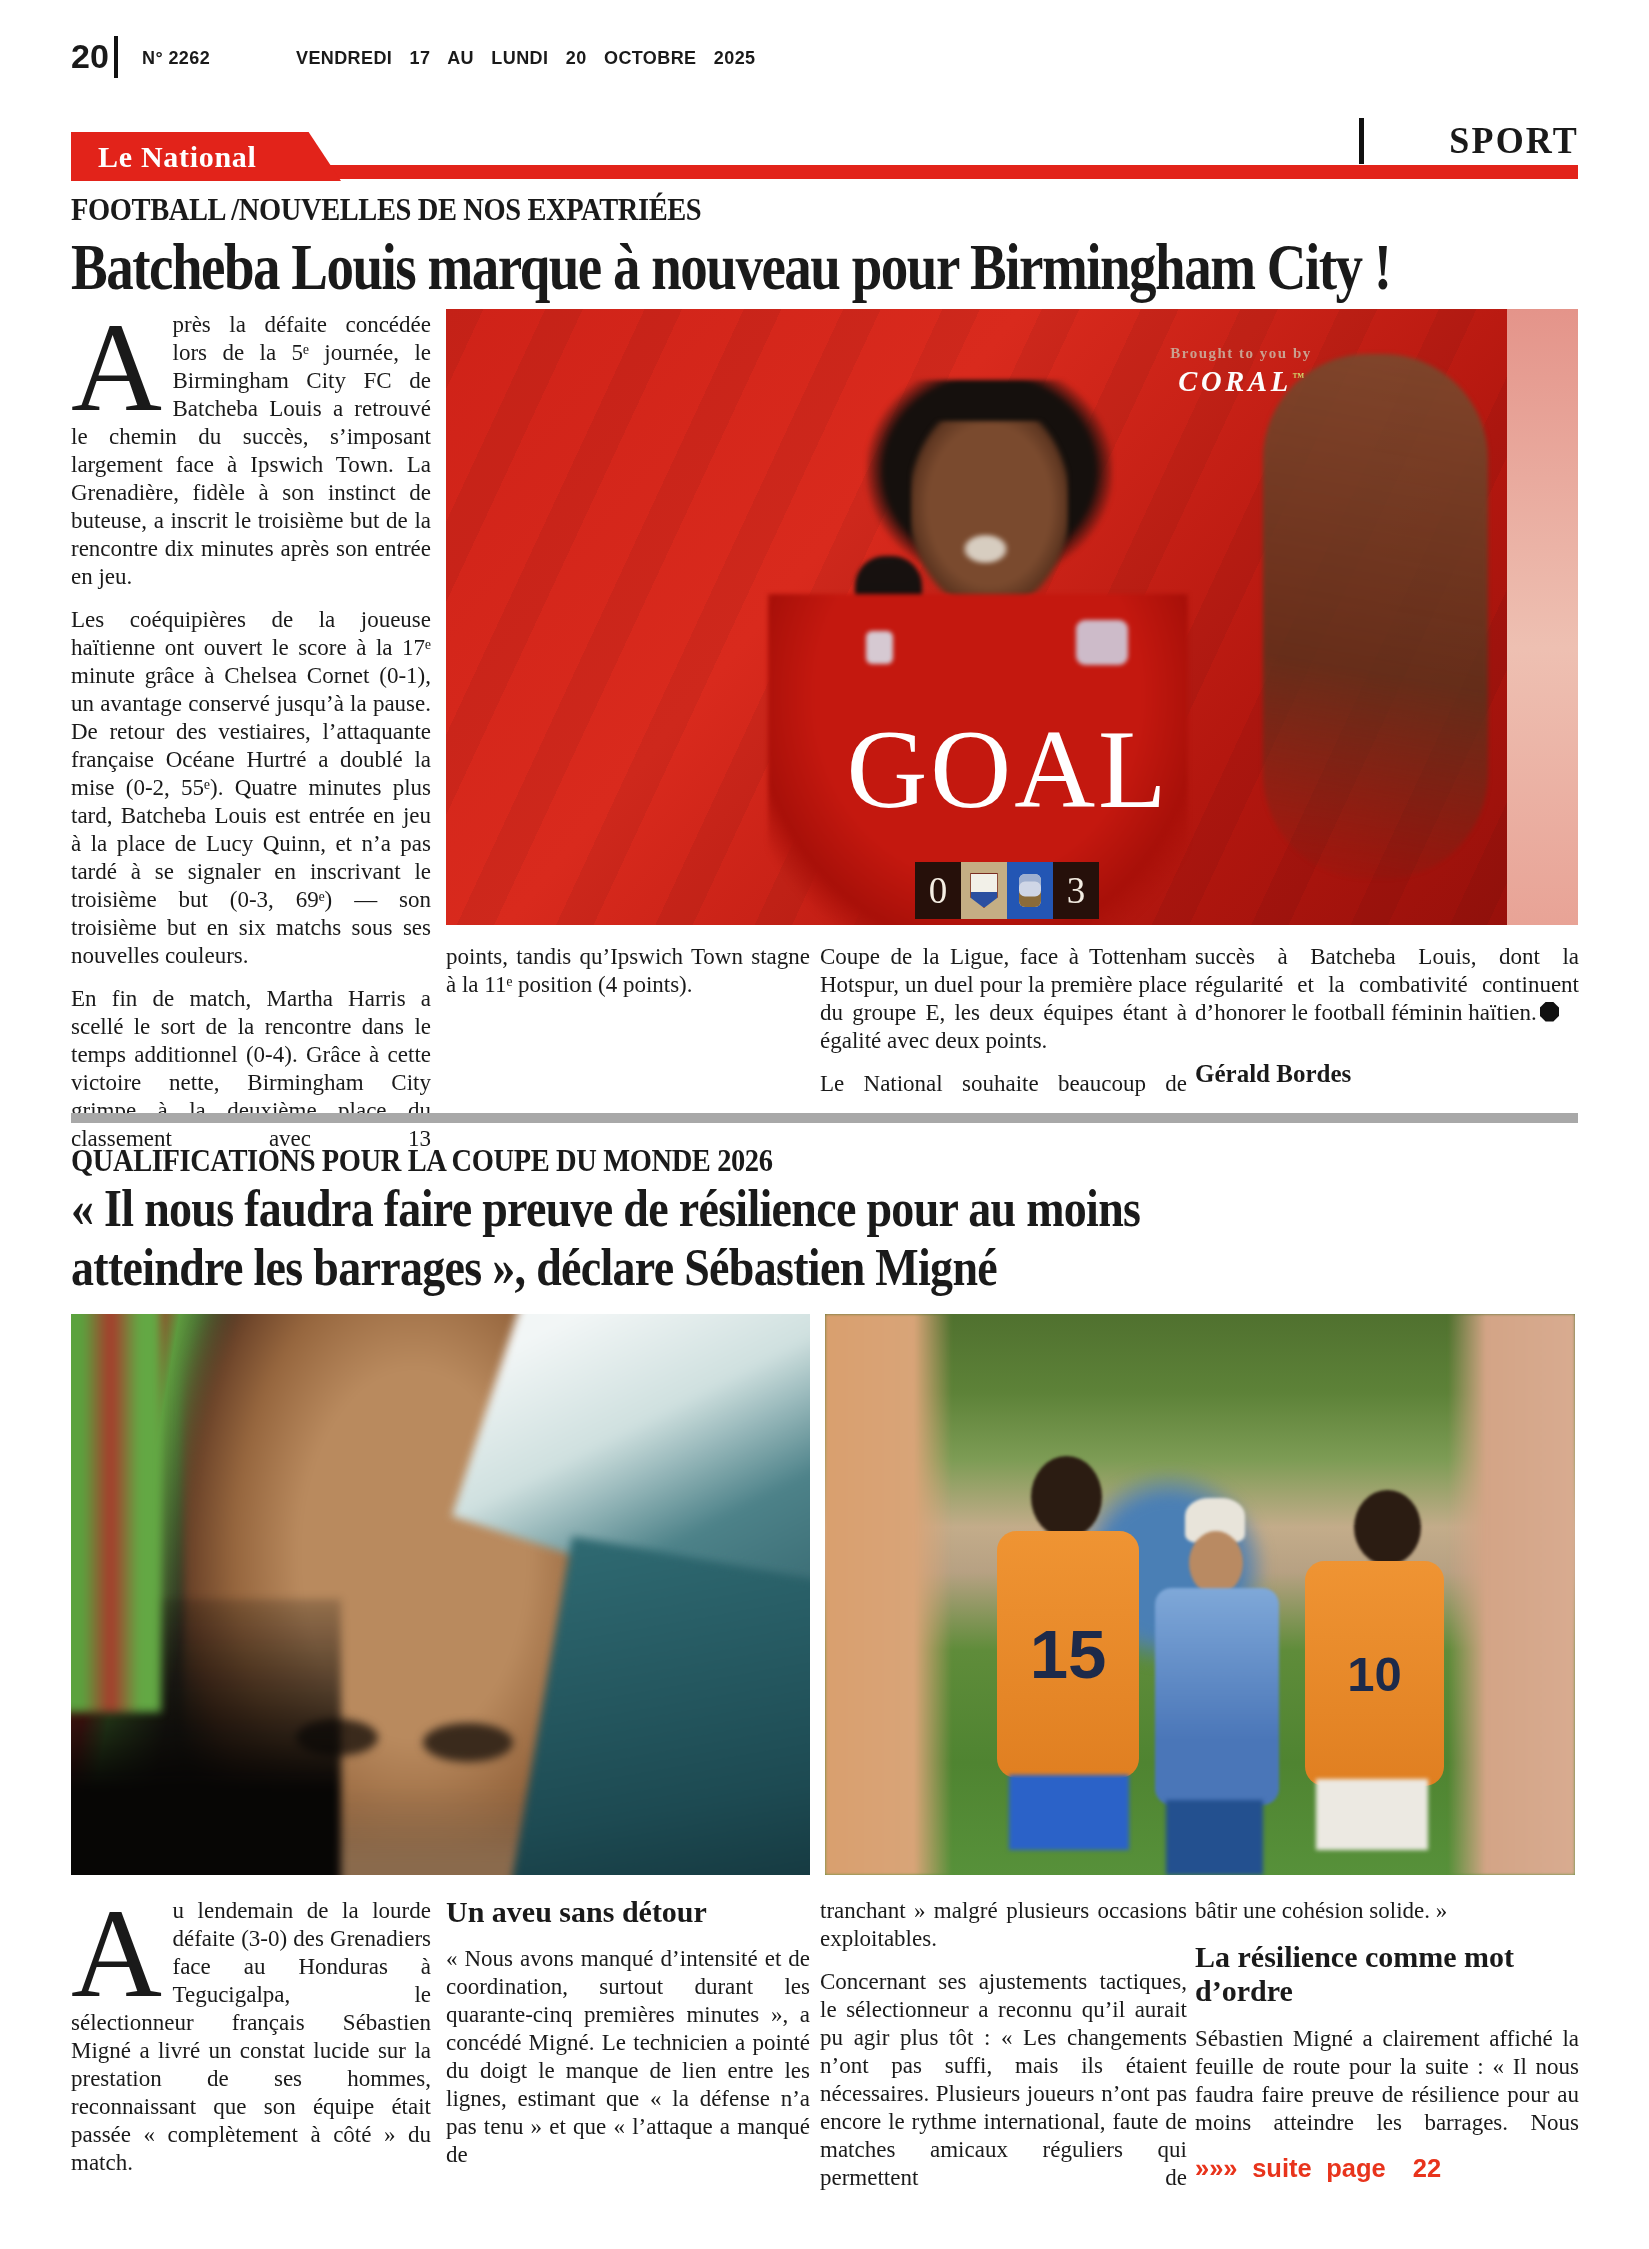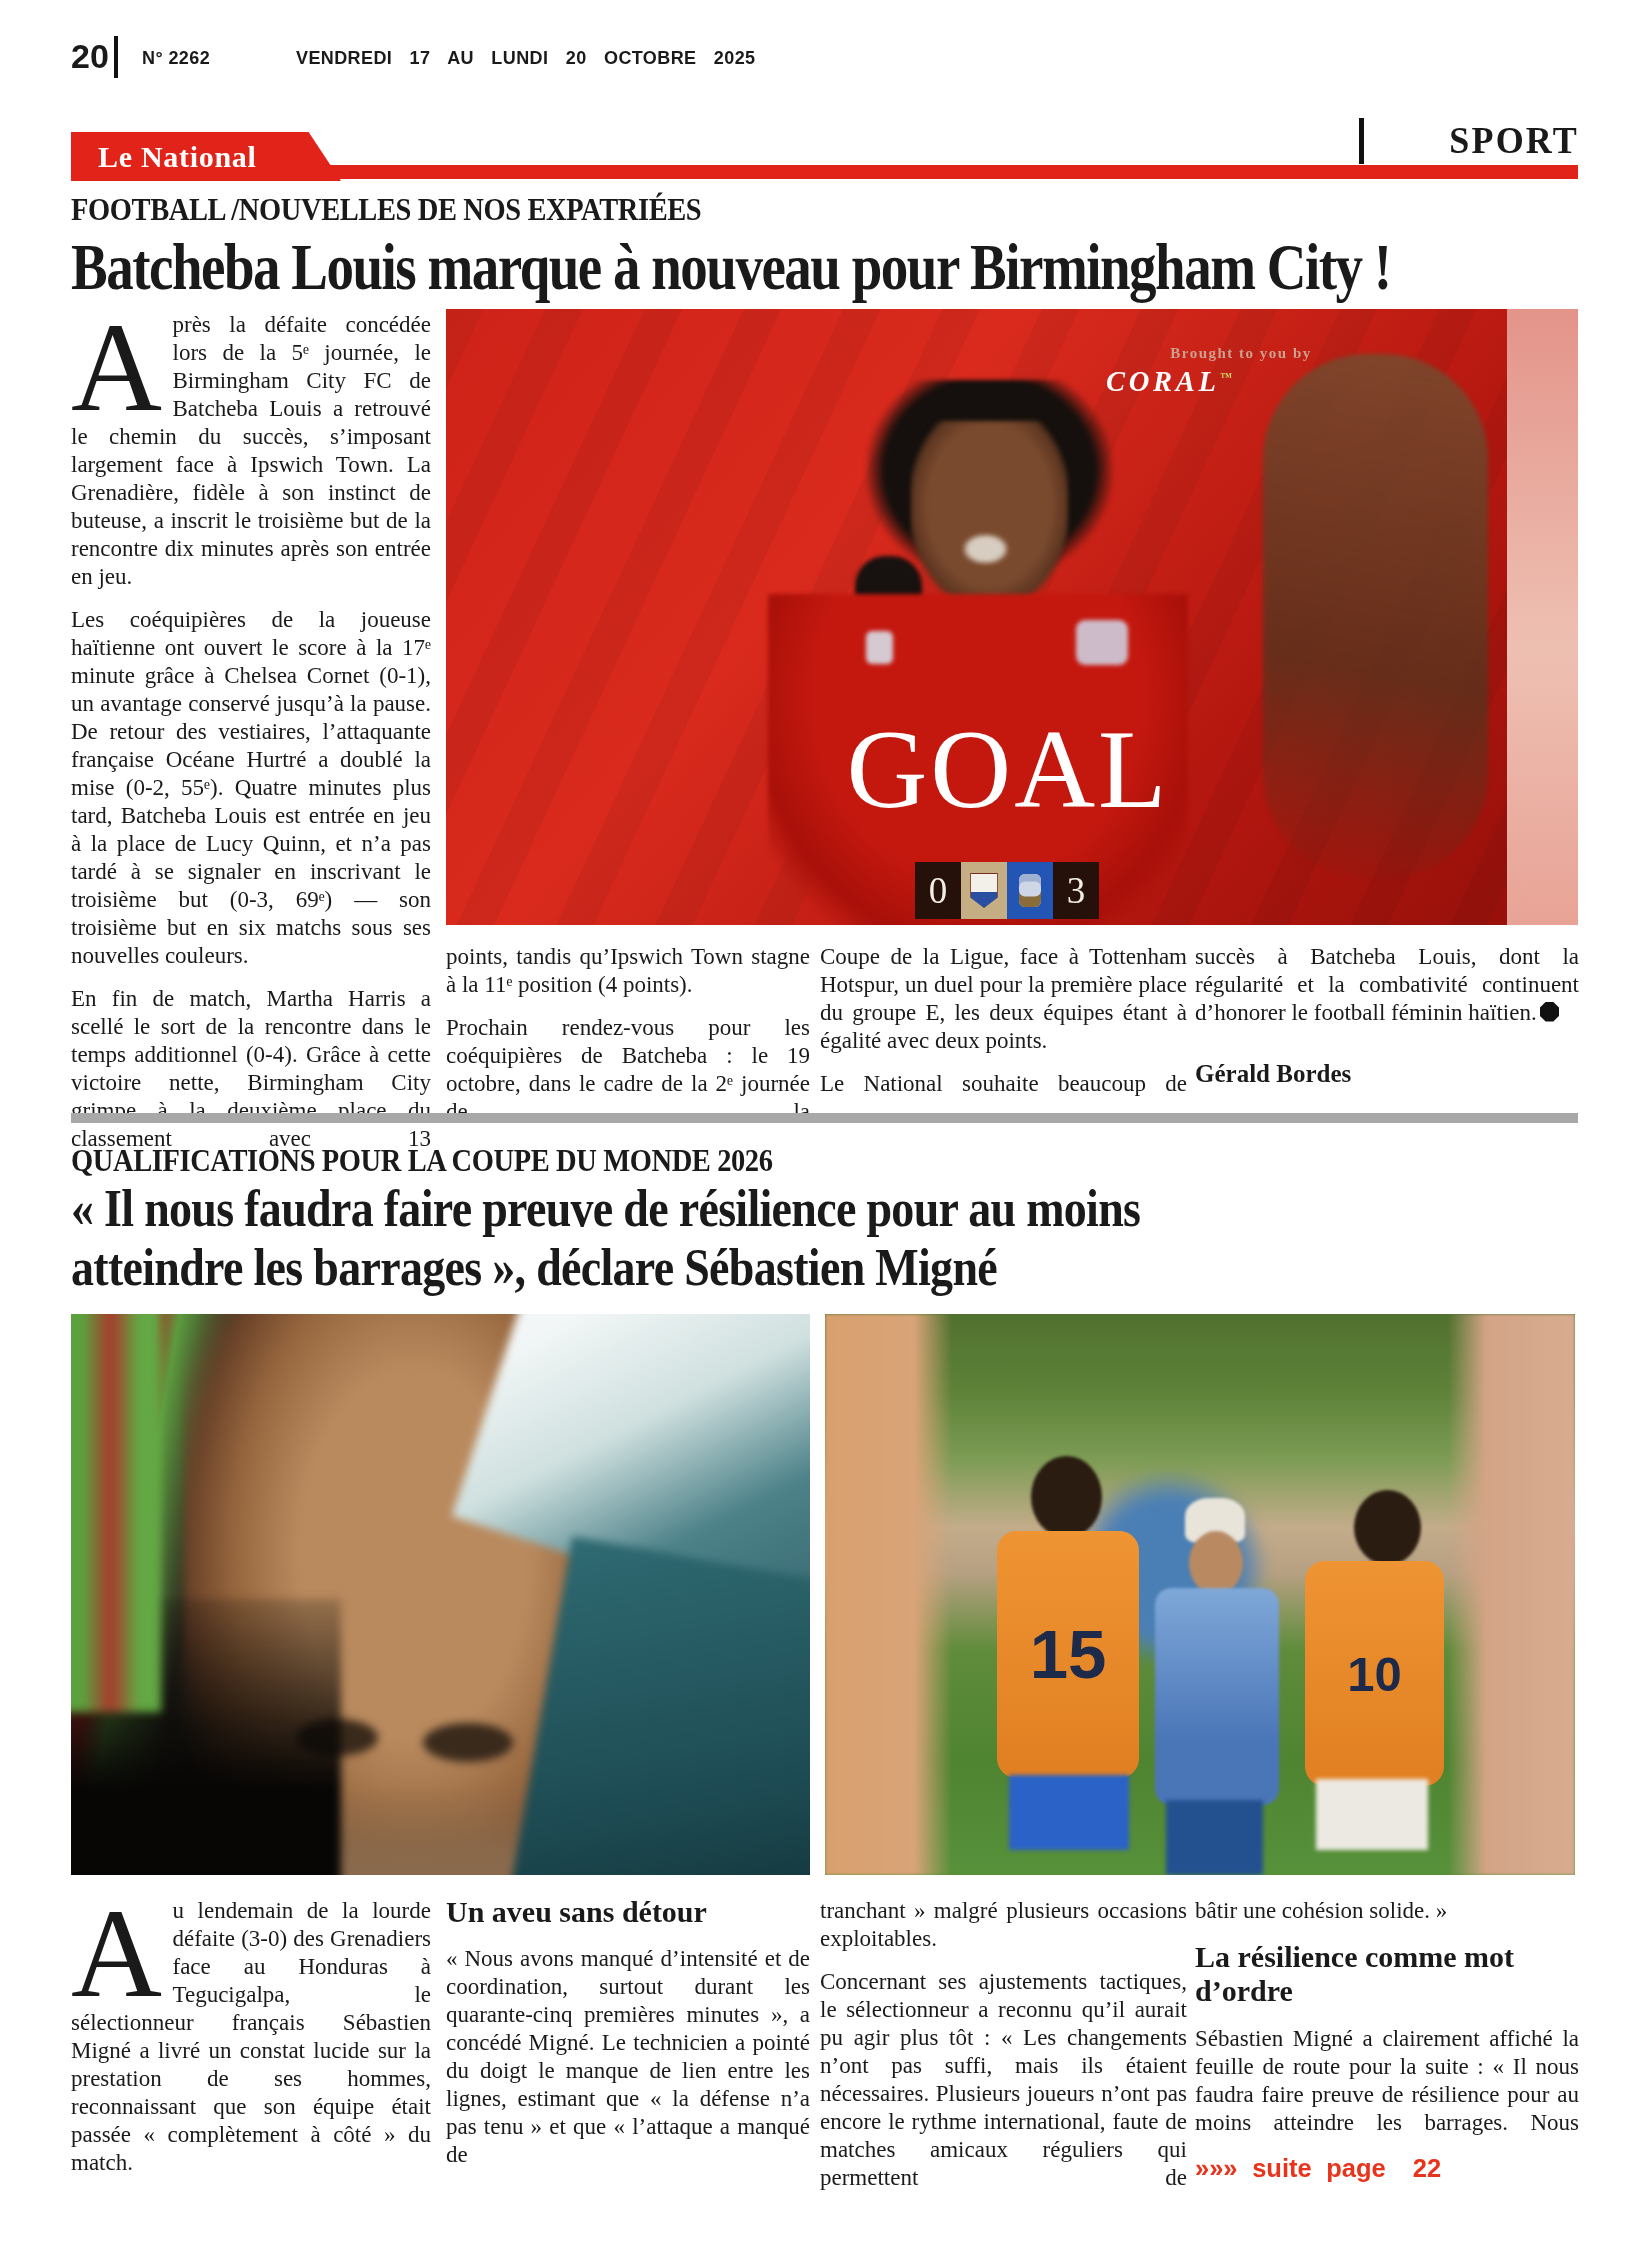--- a/index.html
+++ b/index.html
@@ -105,39 +105,38 @@
     <div class="p1-person" style="left:465px;top:112px;width:157px;height:187px;background:radial-gradient(ellipse at 50% 45%,#7a4a2e 55%,#5c3520 70%,rgba(92,53,32,0) 75%);"></div>
     <div class="p1-person" style="left:517px;top:225px;width:45px;height:30px;background:radial-gradient(#e8e4da 55%,rgba(232,228,218,0) 75%);opacity:.85;"></div>
     <div class="p1-person" style="left:409px;top:247px;width:67px;height:240px;background:linear-gradient(175deg,#181210,#0d0a08);border-radius:30px;"></div>
     <div class="p1-person" style="left:322px;top:285px;width:420px;height:337px;background:radial-gradient(ellipse at 50% 30%,#c4180f 55%,#a81009 75%,rgba(168,16,9,0) 85%);"></div>
     <div class="p1-person" style="left:420px;top:322px;width:27px;height:33px;background:#d8dde8;border-radius:6px;opacity:.9;"></div>
     <div class="p1-person" style="left:630px;top:311px;width:52px;height:45px;background:#cfd8ea;border-radius:9px;opacity:.85;"></div>
     <div class="p1-person" style="left:817px;top:45px;width:225px;height:525px;background:linear-gradient(190deg,rgba(122,74,46,.9),rgba(90,50,28,.85) 60%,rgba(90,50,28,0));border-radius:105px;"></div>
     <div class="rightband"></div>
 
     <div class="abs sponsor-label" style="left:660px;top:36px;width:270px;text-align:center;">Brought to you by</div>
-    <div class="abs sponsor" style="left:660px;top:57px;width:270px;text-align:left;"><span>CORAL</span><span class="tm">™</span></div>
+    <div class="abs sponsor" style="left:660px;top:57px;width:270px;text-align:center;"><span>CORAL</span><span class="tm">™</span></div>
 
     <div class="abs goal" style="left:232px;top:396px;width:660px;">GOAL</div>
 
     <div class="abs scorebar" style="left:469px;top:553px;">
       <div class="scell dark">0</div>
       <div class="scell tan">
           <div class="crest-ips"></div>
         </div>
       <div class="scell blue">
           <div class="crest-bcfc"></div>
         </div>
       <div class="scell dark">3</div>
     </div>
   </div>
 
   <div class="abs col" style="left:446px;top:943px;width:364px;">
     <p>points, tandis qu’Ipswich Town stagne à la 11ᵉ position (4 points).</p>
-    <p class="cont">Prochain rendez-vous pour les coéquipières de Batcheba : le 19 octobre, dans le cadre de la 2ᵉ journée de la</p>
   </div>
   <div class="abs col" style="left:820px;top:943px;width:367px;">
     <p>Coupe de la Ligue, face à Tottenham Hotspur, un duel pour la première place du groupe E, les deux équipes étant à égalité avec deux points.</p>
     <p class="cont">Le National souhaite beaucoup de</p>
   </div>
   <div class="abs col" style="left:1195px;top:943px;width:384px;">
     <p><span>succès à Batcheba Louis, dont la régularité et la combativité continuent d’honorer le football féminin haïtien.</span><span class="endmark"></span></p>
     <div class="byline">Gérald Bordes</div>
   </div>
 

